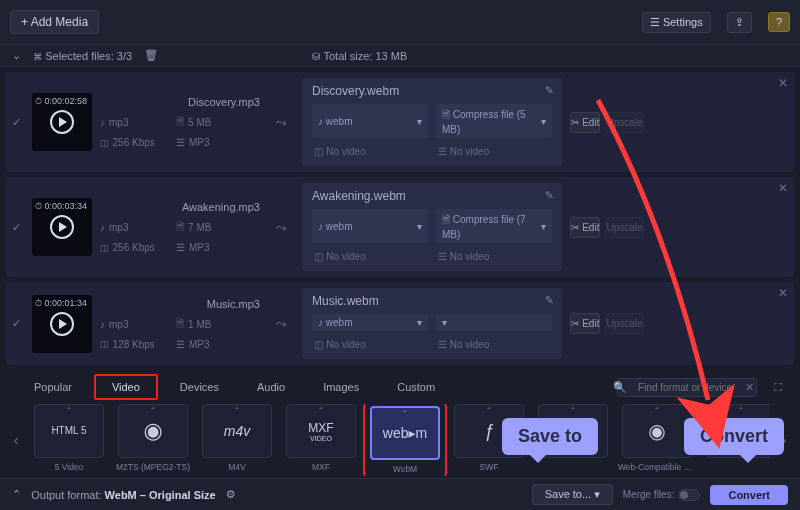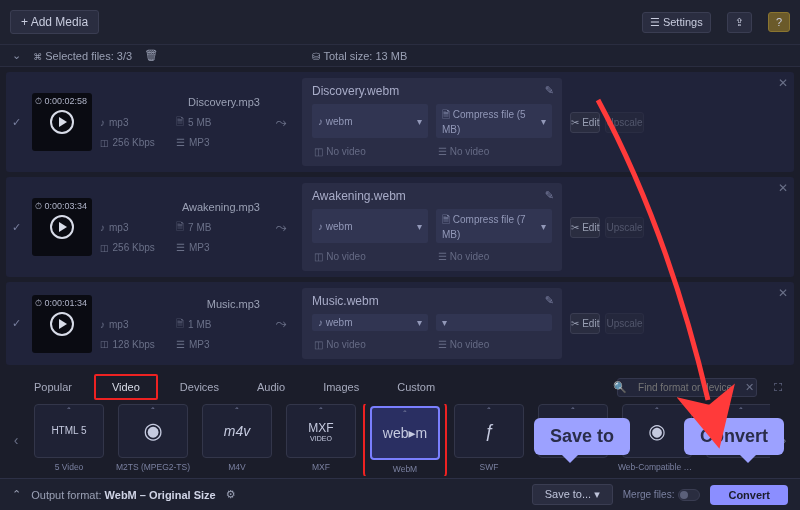--- a/index.html
+++ b/index.html
@@ -54,21 +54,21 @@
   .bottom { display:flex; align-items:center; padding:5px 12px; background:#1e2130; border-top:1px solid #2d3046; gap:10px; }
   .bottom .of { font-size:11px; color:#9aa0b4; }
   .bottom .of b { color:#d0d4e6; font-weight:600; }
   .bottom .spacer { flex:1; }
   .saveto { background:#2a2d40; border:1px solid #3a3d52; color:#bfc4da; padding:3px 12px; border-radius:3px; font-size:11px; }
   .merge { font-size:10px; color:#7a80a0; display:flex; align-items:center; gap:4px;}
   .toggle { width:22px; height:12px; border-radius:6px; background:#2a2d40; border:1px solid #3a3d52; position:relative; }
   .toggle::after { content:""; width:8px; height:8px; border-radius:50%; background:#5b607a; position:absolute; top:1px; left:1px; }
   .convert { background:#8b8eff; color:#1a1c2a; font-weight:600; padding:4px 18px; border-radius:4px; font-size:11px; border:none; }
   .callout { position:absolute; background:#9ca1ff; color:#2a2d4a; font-weight:700; font-size:18px; padding:8px 16px; border-radius:6px; }
-  .callout.co1 { top:418px; left:534px; }
+  .callout.co1 { top:418px; left:502px; }
   .callout.co2 { top:418px; left:684px; }
   .callout::after { content:""; position:absolute; bottom:-8px; left:28px; border-top:8px solid #9ca1ff; border-left:8px solid transparent; border-right:8px solid transparent; }
   .callout.co2::after { left:auto; right:28px; }
   svg.arrow { position:absolute; top:90px; left:518px; pointer-events:none; }
   .mic-ico::before { content:"♪"; }
   .doc-ico::before { content:"🗎"; font-size:10px; }
   .bar-ico::before { content:"◫"; font-size:9px; }
   .stack-ico::before { content:"☰"; font-size:10px; }
   .link-ico::before { content:"⌘"; font-size:9px; }
   .tot-ico::before { content:"⛁"; font-size:10px; margin-right:3px; }

